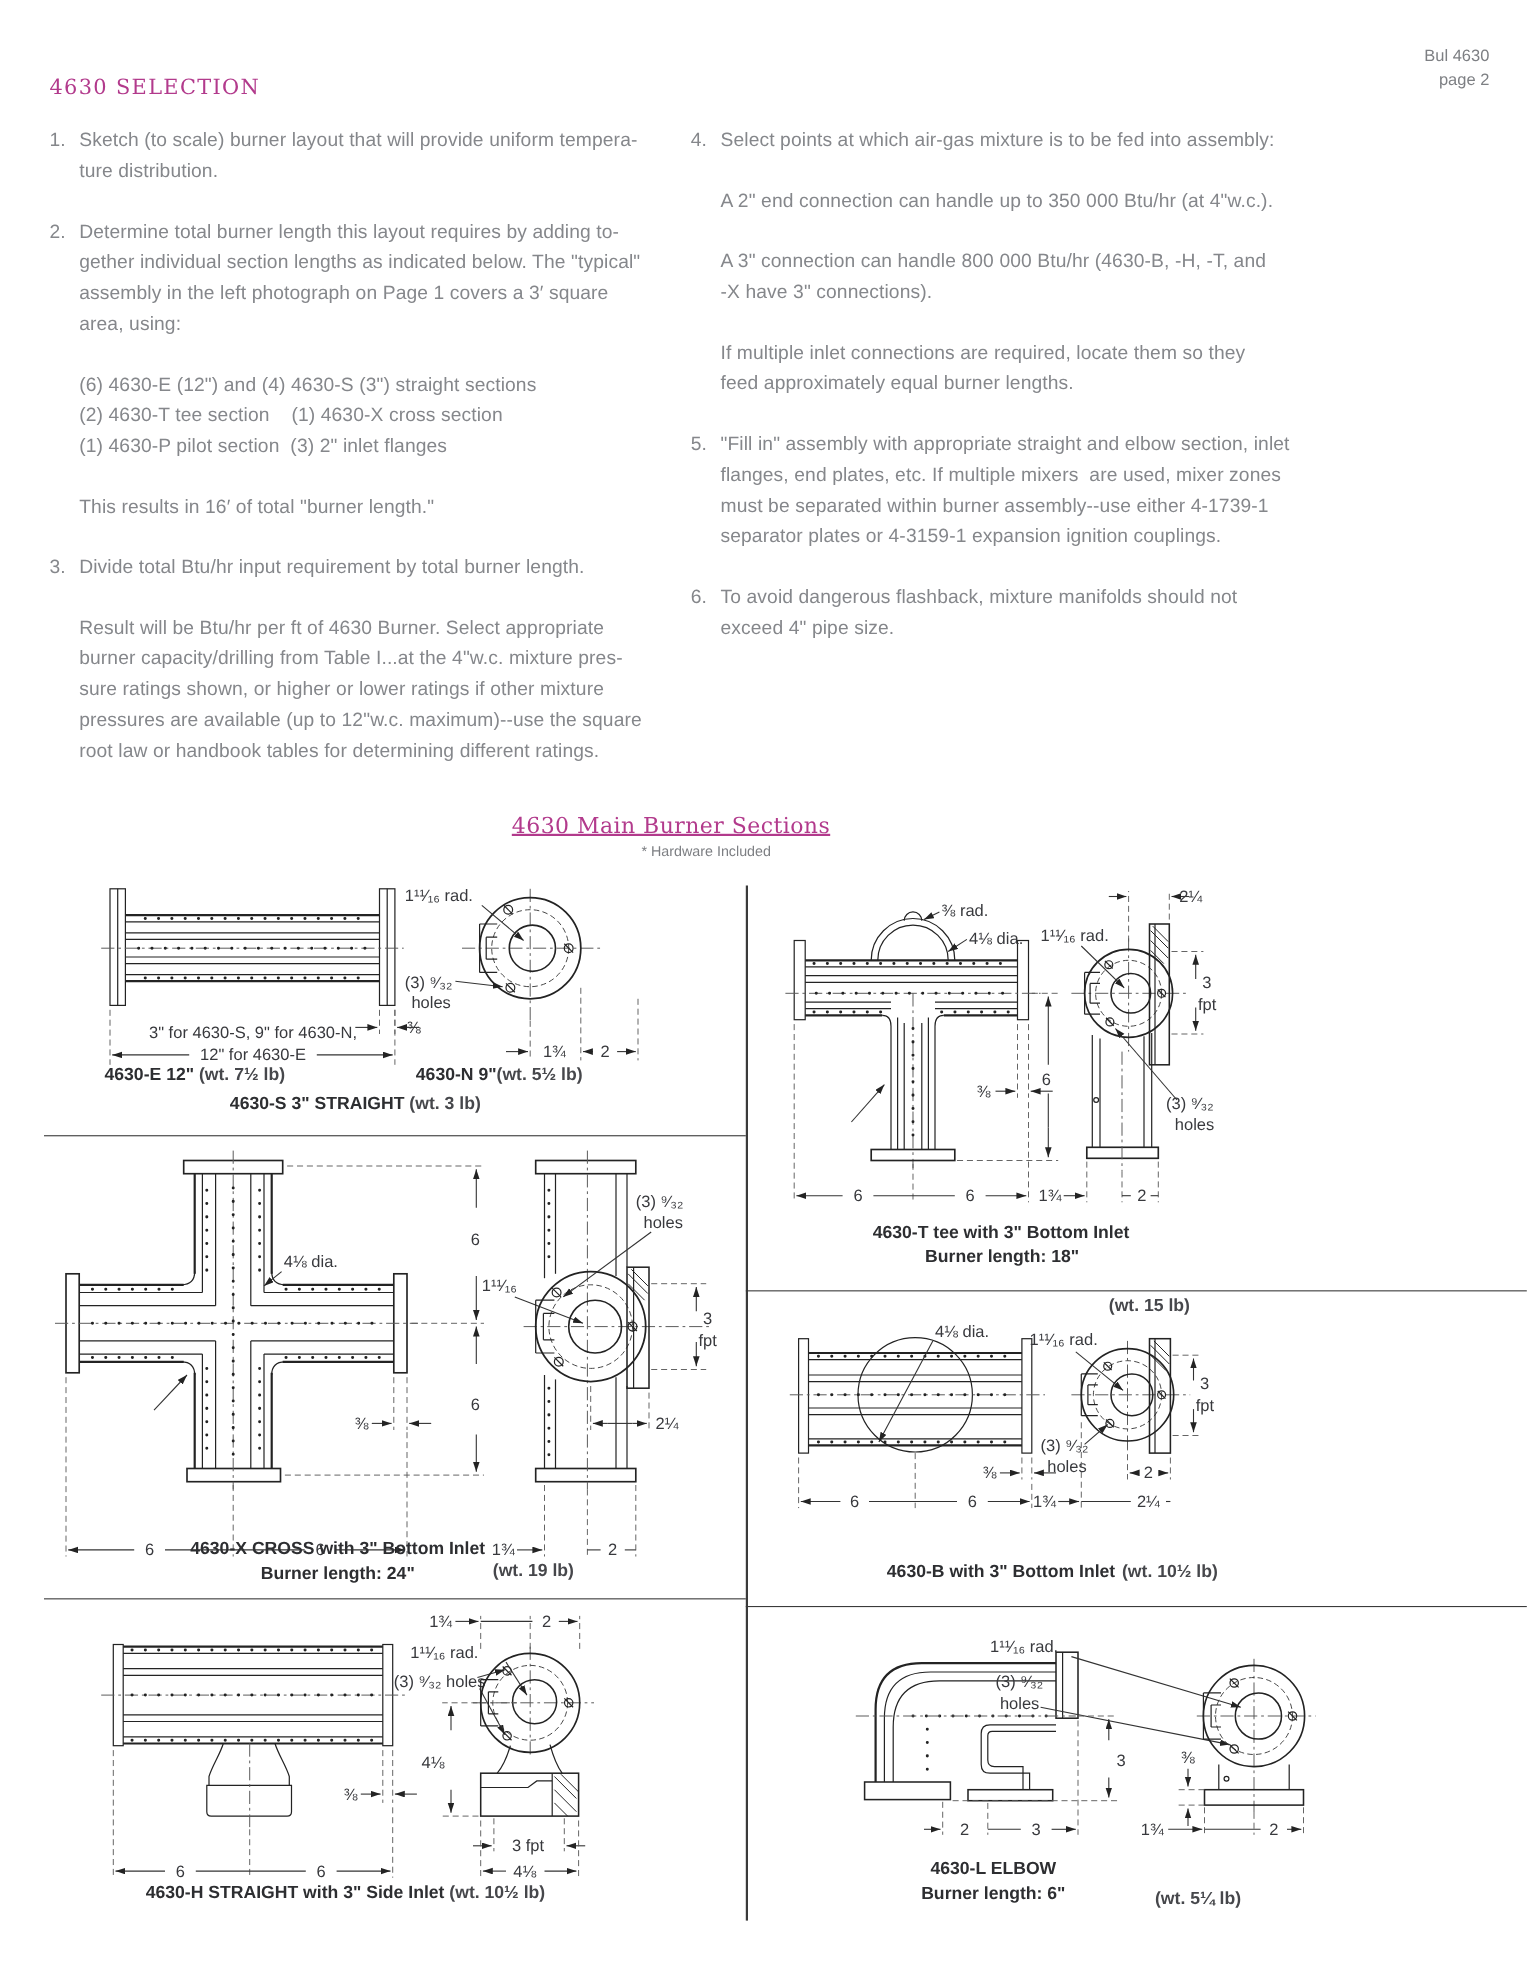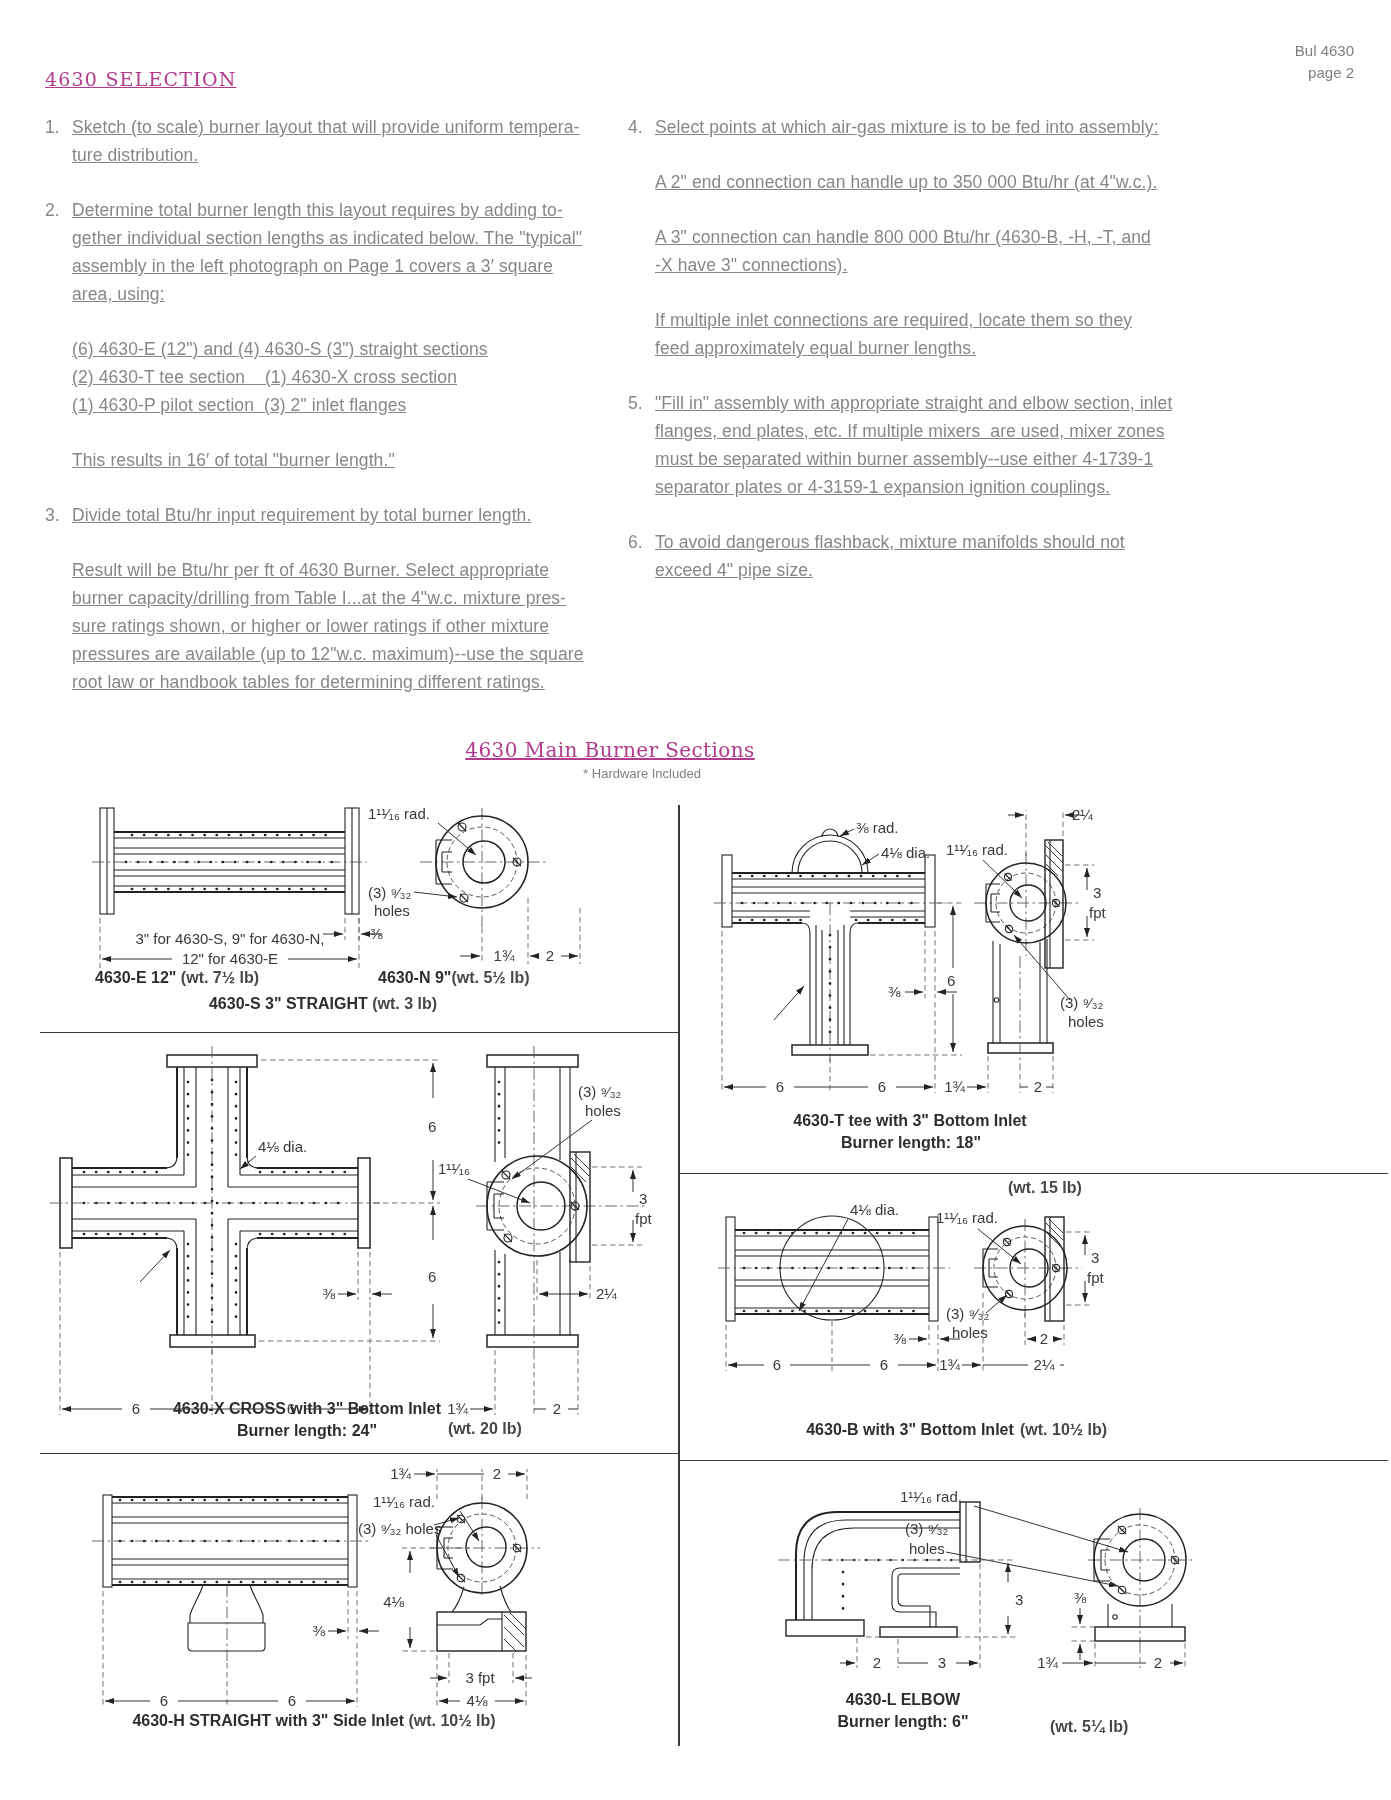--- a/index.html
+++ b/index.html
@@ -3,29 +3,29 @@
 <meta charset="utf-8">
 <style>
   html,body{margin:0;padding:0;background:#e8e8e8;}
   .page{position:relative;width:1391px;height:1800px;background:#ffffff;margin:0 auto;
         font-family:"Liberation Sans","DejaVu Sans",sans-serif;overflow:hidden;padding-left:16px;}
   
   .doc-ref{position:absolute;right:53px;top:40px;text-align:right;color:#7d7f83;
            font-size:15px;line-height:22px;}
   .page-title{position:absolute;left:45px;top:68px;color:#b23a8c;
               font-family:"DejaVu Serif","Liberation Serif",serif;
-              font-size:19px;letter-spacing:1.2px;font-weight:400;text-decoration:underline;}
+              font-size:19px;letter-spacing:1.2px;font-weight:400;}
   
   .col{position:absolute;top:113px;color:#85878b;font-size:17.5px;line-height:28px;
        letter-spacing:.1px;}
   .col-left{left:45px;width:575px;}
   .col-right{left:628px;width:570px;}
   .blk{display:flex;margin-bottom:27px;}
   .blk .num{width:27px;flex:0 0 27px;}
-  .blk .body{white-space:pre-wrap;text-decoration:underline;}
+  .blk .body{white-space:pre-wrap;}
   
   .sec-title{position:absolute;left:610px;top:738px;transform:translateX(-50%);
              color:#b23a8c;font-family:"DejaVu Serif","Liberation Serif",serif;
              font-size:20px;letter-spacing:.4px;white-space:nowrap;text-decoration:underline;}
   .sec-sub{position:absolute;left:642px;top:766px;transform:translateX(-50%);
            color:#7d7f83;font-size:13px;white-space:nowrap;}
   
   .vdiv,.hdiv{position:absolute;background:#3a3a3a;}
   .vdiv{width:1.6px;}
   .hdiv{height:1.4px;}
@@ -482,21 +482,21 @@
       <line class="ext" x1="494" y1="322" x2="494" y2="383"></line>
       <line class="ext" x1="538" y1="318" x2="538" y2="383"></line>
     <line class="dim" x1="430" y1="377" x2="453" y2="377" marker-end="url(#a3)"></line>
     <text x="428" y="382" text-anchor="end">1¾</text>
     <line class="dim" x1="494" y1="377" x2="506" y2="377"></line>
     <text x="517" y="382" text-anchor="middle">2</text>
     <line class="dim" x1="528" y1="377" x2="538" y2="377"></line>
   </svg>
   <div class="cap ctr" style="left:307px;top:1400px;"><b>4630-X CROSS with 3" Bottom Inlet</b></div>
   <div class="cap ctr" style="left:307px;top:1422px;"><b>Burner length: 24"</b></div>
-  <div class="cap" style="left:448px;top:1420px;"><span class="lt">(wt. 20 lb)</span></div>
+  <div class="cap" style="left:448px;top:1420px;"><span class="lt">(wt. 19 lb)</span></div>
 
   <svg style="left:678px;top:1173px;" width="713" height="287" viewBox="0 0 713 287">
     <defs>
         <marker id="a4" markerWidth="10" markerHeight="8" refX="9" refY="3" orient="auto" markerUnits="userSpaceOnUse">
           <path d="M0,0L9,3L0,6z" fill="#232323"></path>
         </marker>
       </defs>
 
     <circle class="ln" cx="154" cy="95" r="52"></circle>
 

